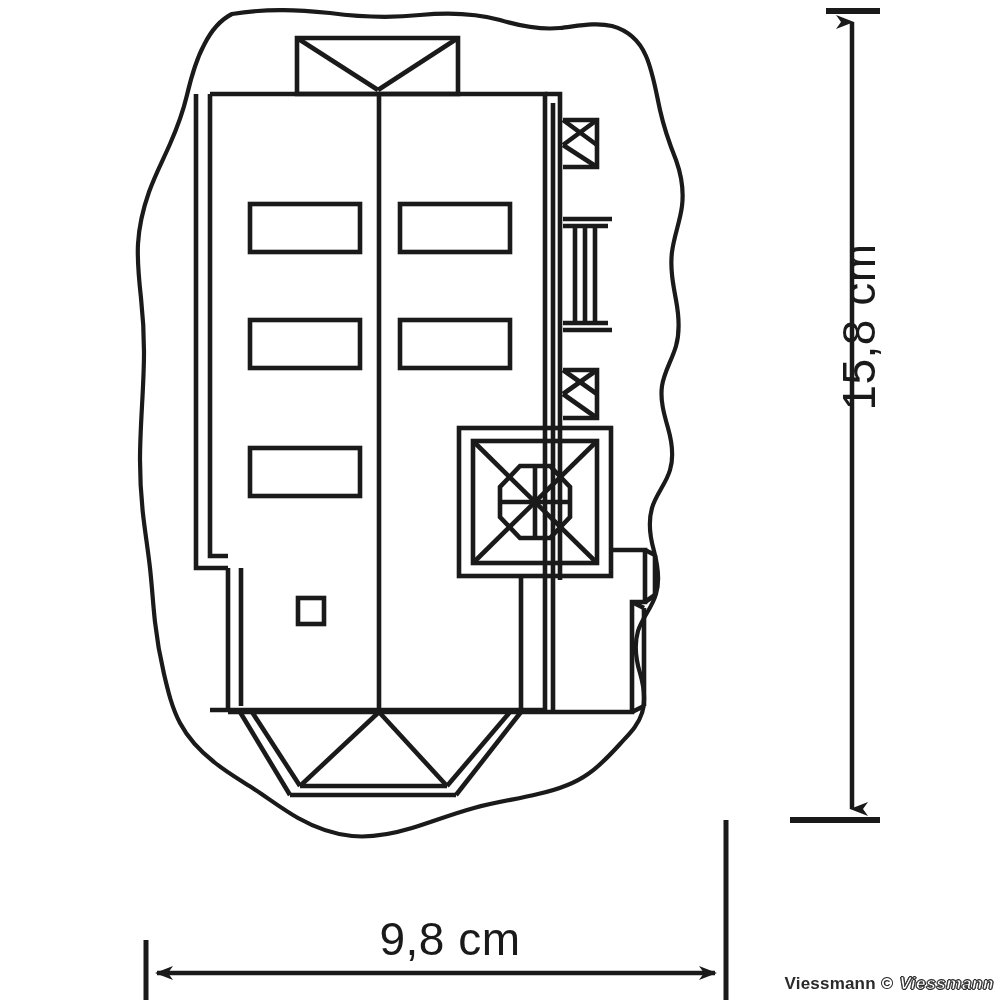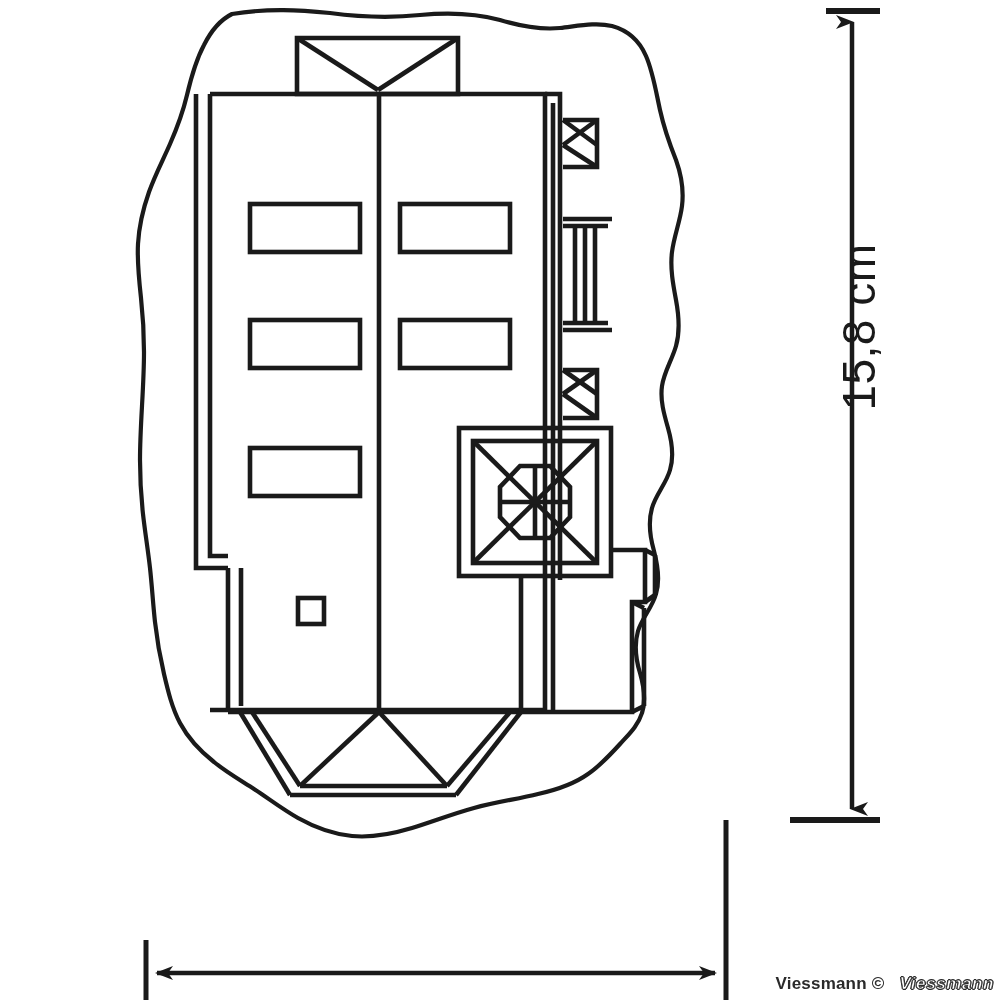--- a/index.html
+++ b/index.html
@@ -65,21 +65,21 @@
   }
   #copyright .brand {
     font-style: italic;
     font-weight: 700;
     letter-spacing: 0.6px;
     -webkit-text-stroke: 0.6px #2a2a2a;
     color: #ffffff;
     text-shadow:
       -1px 0 #2a2a2a, 1px 0 #2a2a2a,
       0 -1px #2a2a2a, 0 1px #2a2a2a;
-    margin-left: 15px;
+    margin-left: 6px;
   }
 </style>
 </head>
 <body>
 
 <div id="stage">
 
   <svg class="drawing" viewBox="0 0 1000 1000" xmlns="http://www.w3.org/2000/svg">
 
     <g fill="none" stroke="#1a1a1a" stroke-width="4.2" stroke-linejoin="round" stroke-linecap="round">
@@ -263,18 +263,19 @@
 
       <path d="M 726,820 L 726,1000" stroke-width="5"></path>
 
       <path d="M 157,973 L 715,973" stroke-width="4.5" marker-start="url(#arrow-left)" marker-end="url(#arrow-right)"></path>
     </g>
 
   </svg>
 
   <div class="dim-label" id="dim-v-label">15,8 cm</div>
 
+  <div class="dim-label" id="dim-h-label">9,8 cm</div>
 
   <div id="copyright">
     <span>Viessmann ©</span><span class="brand">Viessmann</span>
   </div>
 
 </div>
 
 </body></html>

